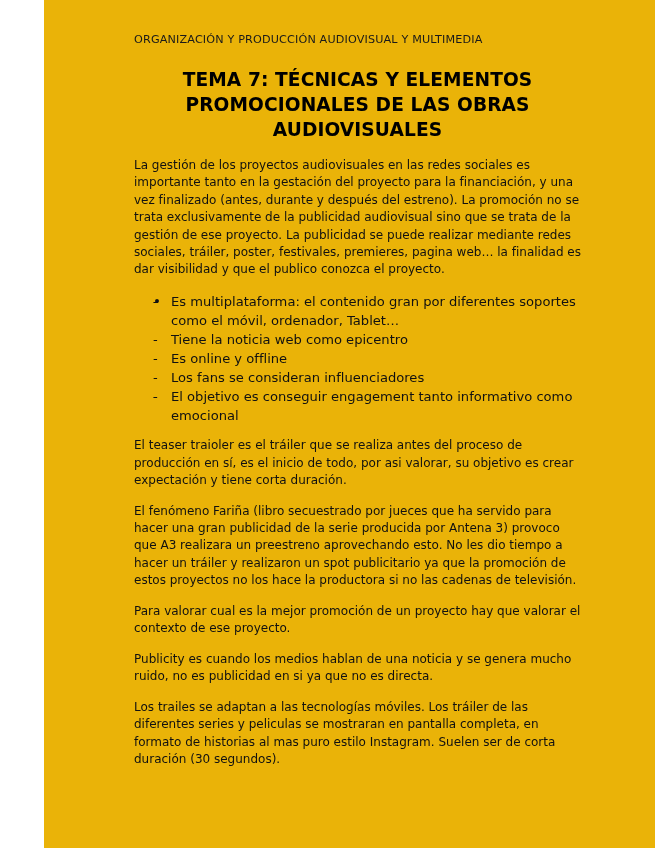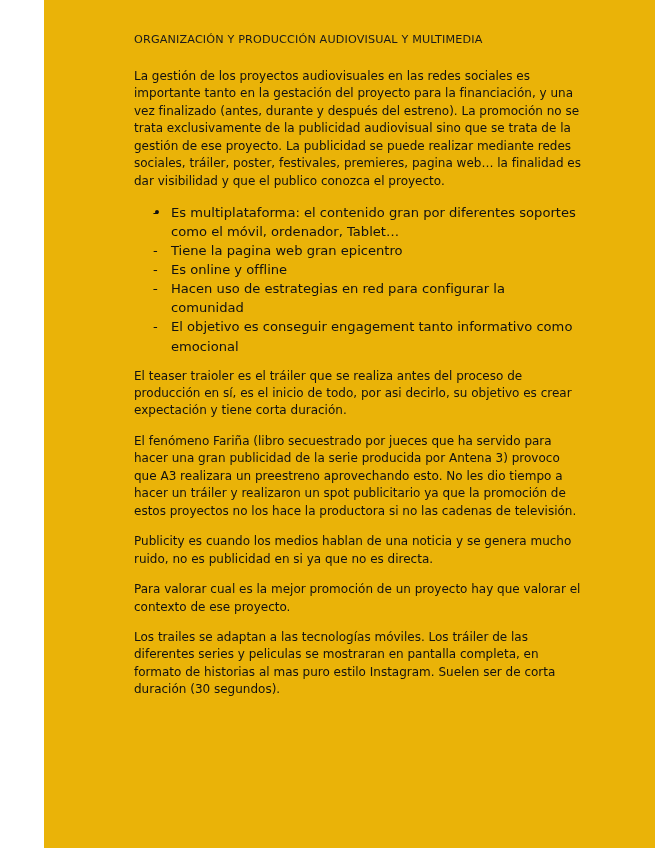--- a/index.html
+++ b/index.html
@@ -86,59 +86,60 @@
 </style>
 </head>
 <body>
 
 <div class="page">
 
   <div class="running-header">ORGANIZACIÓN Y PRODUCCIÓN AUDIOVISUAL Y MULTIMEDIA</div>
 
   <div class="content">
 
+    <h1 class="doc-title">TEMA 7: TÉCNICAS Y ELEMENTOS PROMOCIONALES DE LAS OBRAS AUDIOVISUALES</h1>
 
     <p class="para">La gestión de los proyectos audiovisuales en las redes sociales es importante tanto en la gestación del proyecto para la financiación, y una vez finalizado (antes, durante y después del estreno). La promoción no se trata exclusivamente de la publicidad audiovisual sino que se trata de la gestión de ese proyecto. La publicidad se puede realizar mediante redes sociales, tráiler, poster, festivales, premieres, pagina web… la finalidad es dar visibilidad y que el publico conozca el proyecto.</p>
 
     <ul class="marker-list">
       <li class="bullet">
         <span class="marker">•</span>
       </li>
       <li class="dash">
         <span class="marker">-</span>
       </li>
       <li class="dash">
         <span class="marker">-</span>
         <span>Es multiplataforma: el contenido gran por diferentes soportes como el móvil, ordenador, Tablet…</span>
       </li>
       <li class="dash">
         <span class="marker">-</span>
-        <span>Tiene la pagina web gran epicentro</span>
+        <span>Tiene la noticia web como epicentro</span>
       </li>
       <li class="dash">
         <span class="marker">-</span>
         <span>Es online y offline</span>
       </li>
       <li class="dash">
         <span class="marker">-</span>
+        <span>Los fans se consideran influenciadores</span>
       </li>
       <li class="dash">
         <span class="marker">-</span>
-        <span>Hacen uso de estrategias en red para configurar la comunidad</span>
       </li>
       <li class="dash">
         <span class="marker">-</span>
         <span>El objetivo es conseguir engagement tanto informativo como emocional</span>
       </li>
     </ul>
 
-    <p class="para">El teaser traioler es el tráiler que se realiza antes del proceso de producción en sí, es el inicio de todo, por asi decirlo, su objetivo es crear expectación y tiene corta duración.</p>
+    <p class="para">El teaser traioler es el tráiler que se realiza antes del proceso de producción en sí, es el inicio de todo, por asi valorar, su objetivo es crear expectación y tiene corta duración.</p>
 
     <p class="para">El fenómeno Fariña (libro secuestrado por jueces que ha servido para hacer una gran publicidad de la serie producida por Antena 3) provoco que A3 realizara un preestreno aprovechando esto. No les dio tiempo a hacer un tráiler y realizaron un spot publicitario ya que la promoción de estos proyectos no los hace la productora si no las cadenas de televisión.</p>
 
+    <p class="para">Para valorar cual es la mejor promoción de un proyecto hay que valorar el contexto de ese proyecto.</p>
+
     <p class="para">Publicity es cuando los medios hablan de una noticia y se genera mucho ruido, no es publicidad en si ya que no es directa.</p>
-
-    <p class="para">Para valorar cual es la mejor promoción de un proyecto hay que valorar el contexto de ese proyecto.</p>
 
     <p class="para">Los trailes se adaptan a las tecnologías móviles. Los tráiler de las diferentes series y peliculas se mostraran en pantalla completa, en formato de historias al mas puro estilo Instagram. Suelen ser de corta duración (30 segundos).</p>
 
   </div>
 </div>
 
 </body></html>

